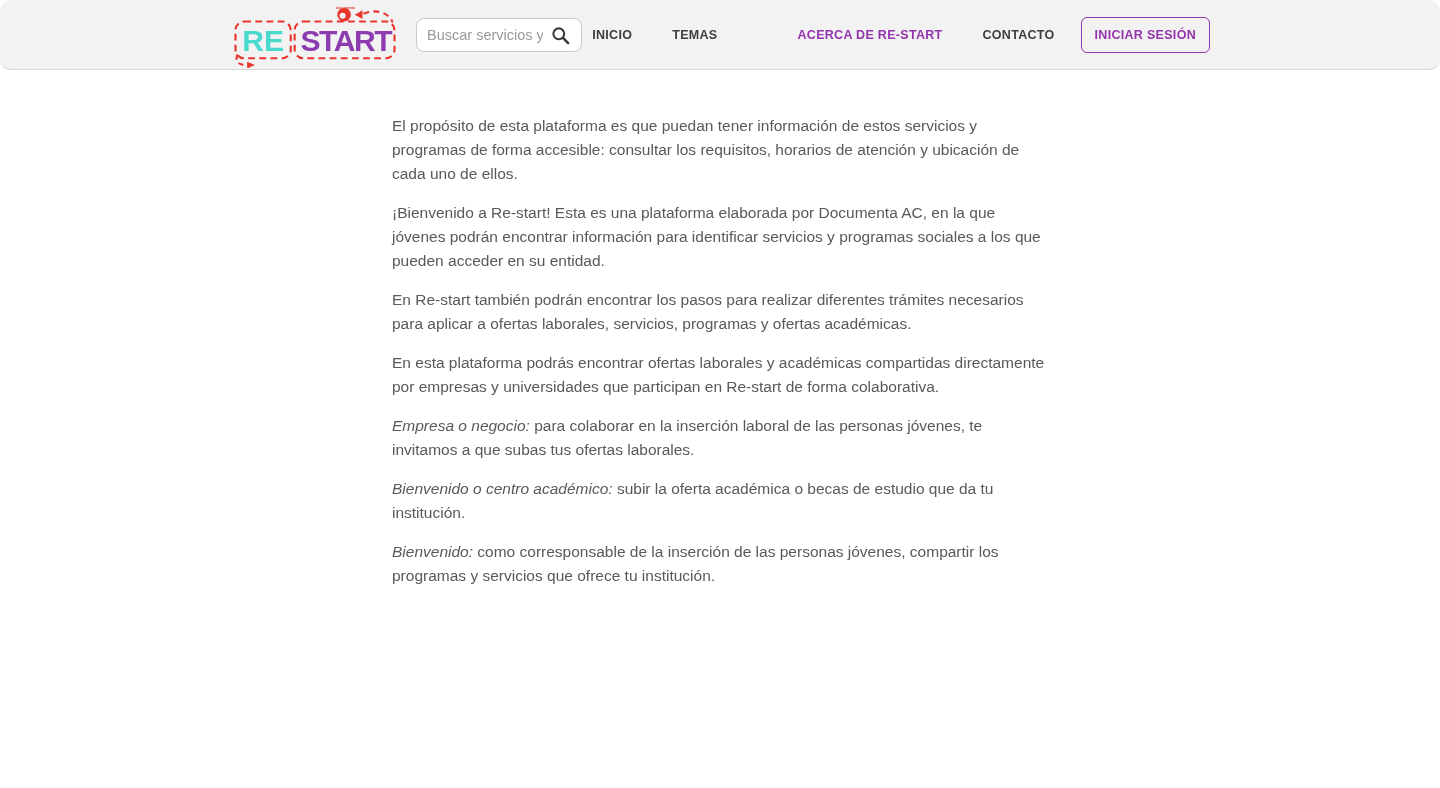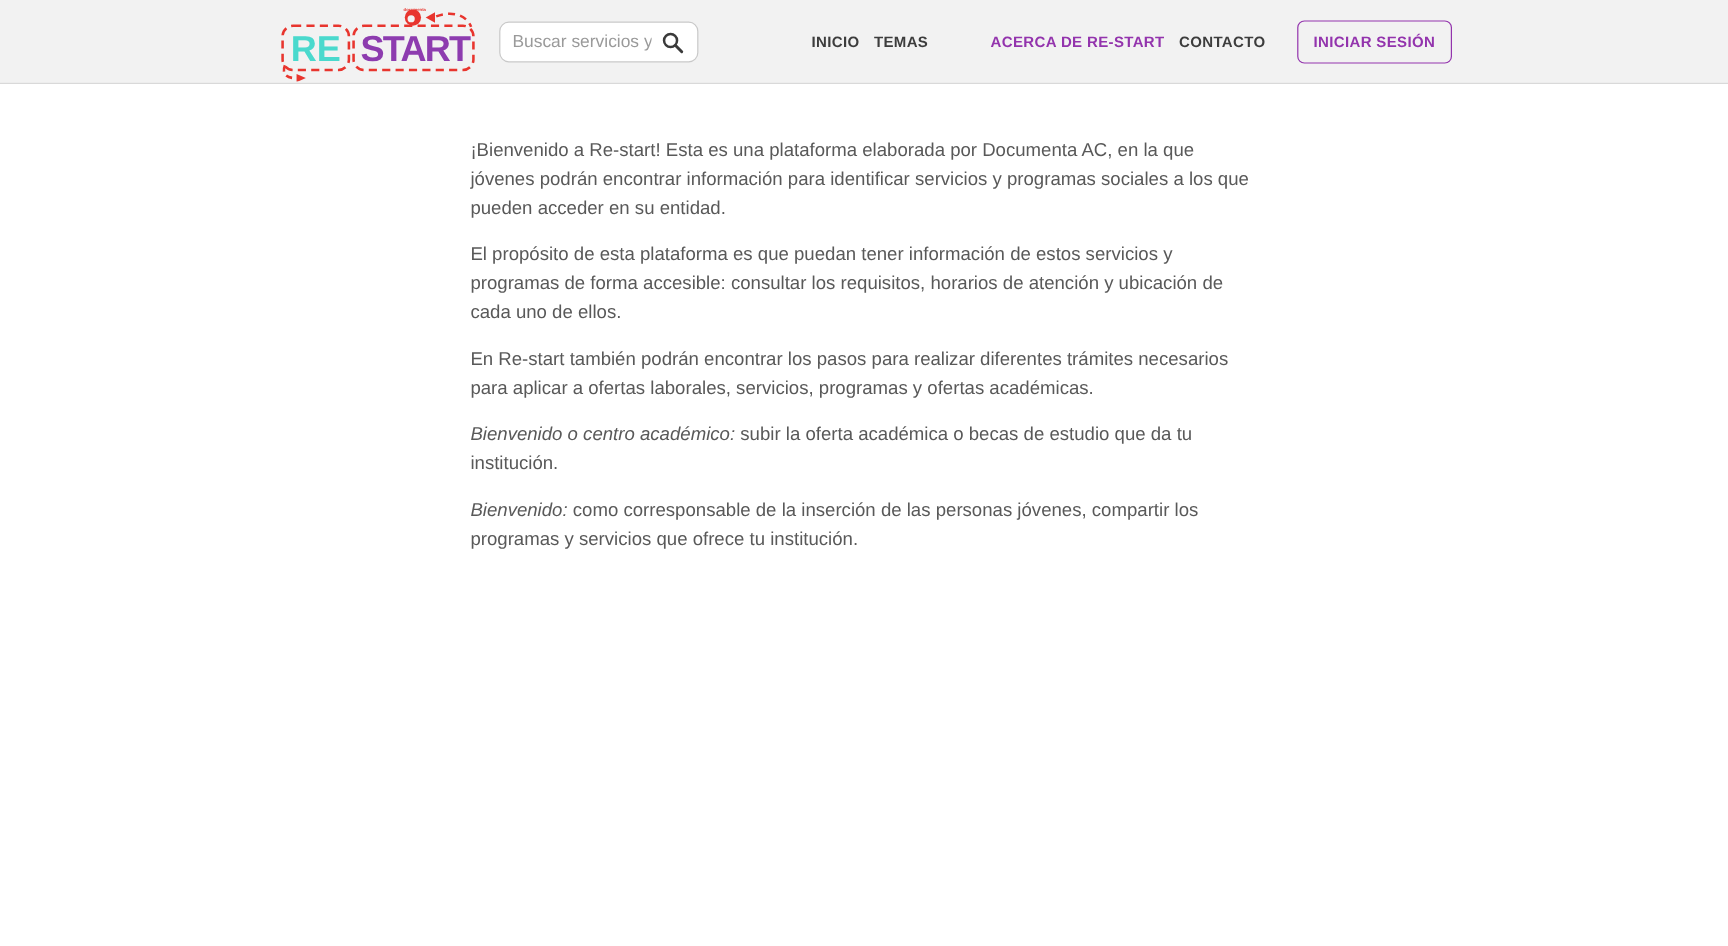--- a/index.html
+++ b/index.html
@@ -5,20 +5,21 @@
 <style>
   * { margin: 0; padding: 0; box-sizing: border-box; }
   html, body { width: 1440px; min-height: 788px; background: #ffffff;
     font-family: "Liberation Sans", sans-serif; }
 
   
   .site-header {
     height: 70px;
     background: #f2f2f2;
     border-bottom: 1px solid #d9d9d9;
+    border-radius: 11px;
   }
   .header-inner {
     width: 980px;
     height: 70px;
     margin: 0 auto;
     display: flex;
     align-items: center;
   }
 
   
@@ -55,21 +56,21 @@
     background: none; border: none; cursor: pointer;
     display: flex; align-items: center; justify-content: center;
     width: 30px; height: 32px; padding: 0;
   }
 
   
   .main-nav {
     margin-left: auto;
     display: flex;
     align-items: center;
-    gap: 12px;
+    gap: 40px;
     list-style: none;
   }
   .nav-link {
     font-size: 12.5px;
     font-weight: bold;
     letter-spacing: 0.3px;
     color: #3d3d3d;
     text-decoration: none;
     cursor: pointer;
     white-space: nowrap;
@@ -165,25 +166,29 @@
       <a class="nav-link active">ACERCA DE RE-START</a>
       <a class="nav-link">CONTACTO</a>
     </nav>
 
     <button class="login-btn">INICIAR SESIÓN</button>
   </div>
 </header>
 
 <main class="content">
 
+  <p>El propósito de esta plataforma es que puedan tener información de estos servicios y programas de forma accesible: consultar los requisitos, horarios de atención y ubicación de cada uno de ellos.</p>
   <p>¡Bienvenido a Re-start! Esta es una plataforma elaborada por Documenta AC, en la que jóvenes podrán encontrar información para identificar servicios y programas sociales a los que pueden acceder en su entidad.</p>
-  <p>El propósito de esta plataforma es que puedan tener información de estos servicios y programas de forma accesible: consultar los requisitos, horarios de atención y ubicación de cada uno de ellos.</p>
   <p>En Re-start también podrán encontrar los pasos para realizar diferentes trámites necesarios para aplicar a ofertas laborales, servicios, programas y ofertas académicas.</p>
+  <p>En esta plataforma podrás encontrar ofertas laborales y académicas compartidas directamente por empresas y universidades que participan en Re-start de forma colaborativa.</p>
 
 
+  <p>
+    <em>Empresa o negocio:</em><span> para colaborar en la inserción laboral de las personas jóvenes, te invitamos a que subas tus ofertas laborales.</span>
+  </p>
   <p>
     <em>Bienvenido o centro académico:</em><span> subir la oferta académica o becas de estudio que da tu institución.</span>
   </p>
   <p>
     <em>Bienvenido:</em><span> como corresponsable de la inserción de las personas jóvenes, compartir los programas y servicios que ofrece tu institución.</span>
   </p>
 
 </main>
 
 </body></html>

